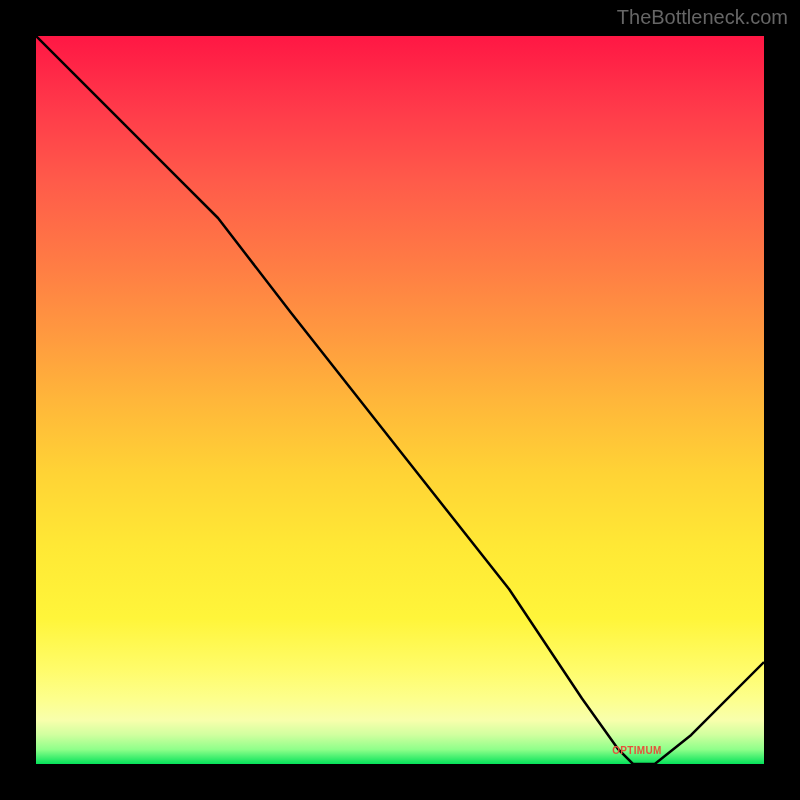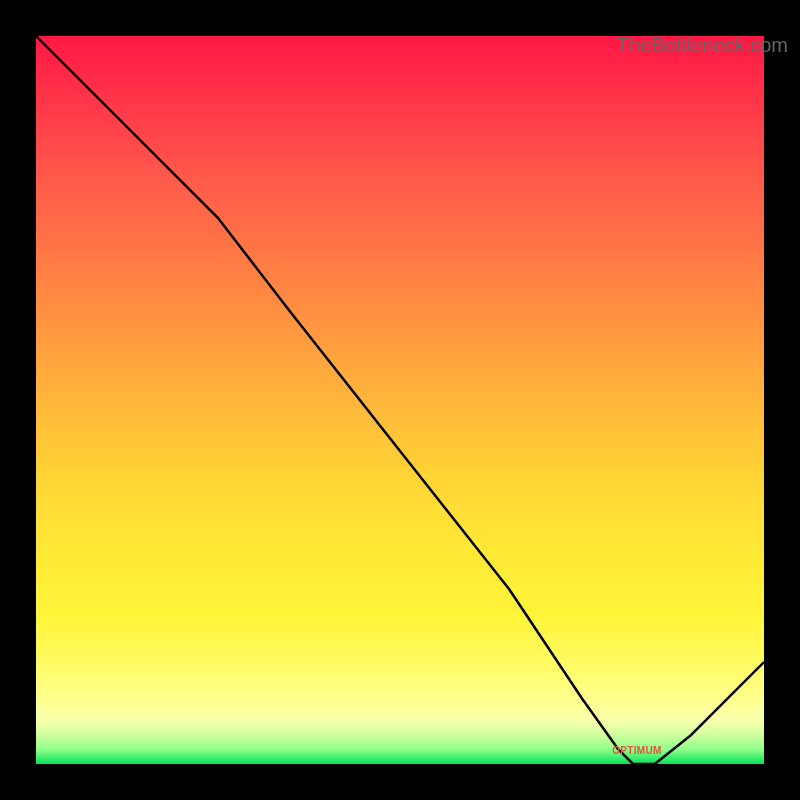--- a/index.html
+++ b/index.html
@@ -12,21 +12,20 @@
     overflow: hidden;
   }
   .attribution {
     position: absolute;
     top: 6px;
     right: 12px;
     color: #666;
     font-size: 20px;
     font-weight: 500;
     z-index: 10;
-    margin-top: 28px;
   }
   .frame {
     position: absolute;
     top: 36px;
     left: 36px;
     width: 604px;
     height: 728px;
     background: #000;
   }
   .gradient-area {

